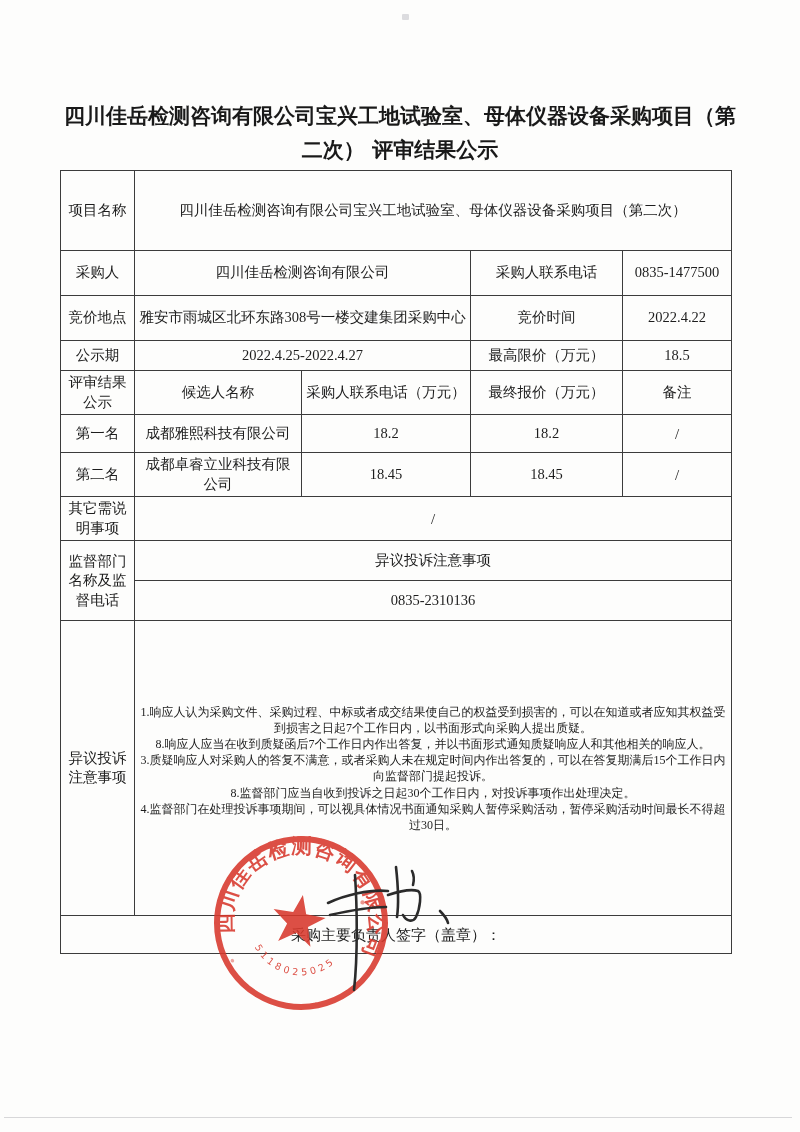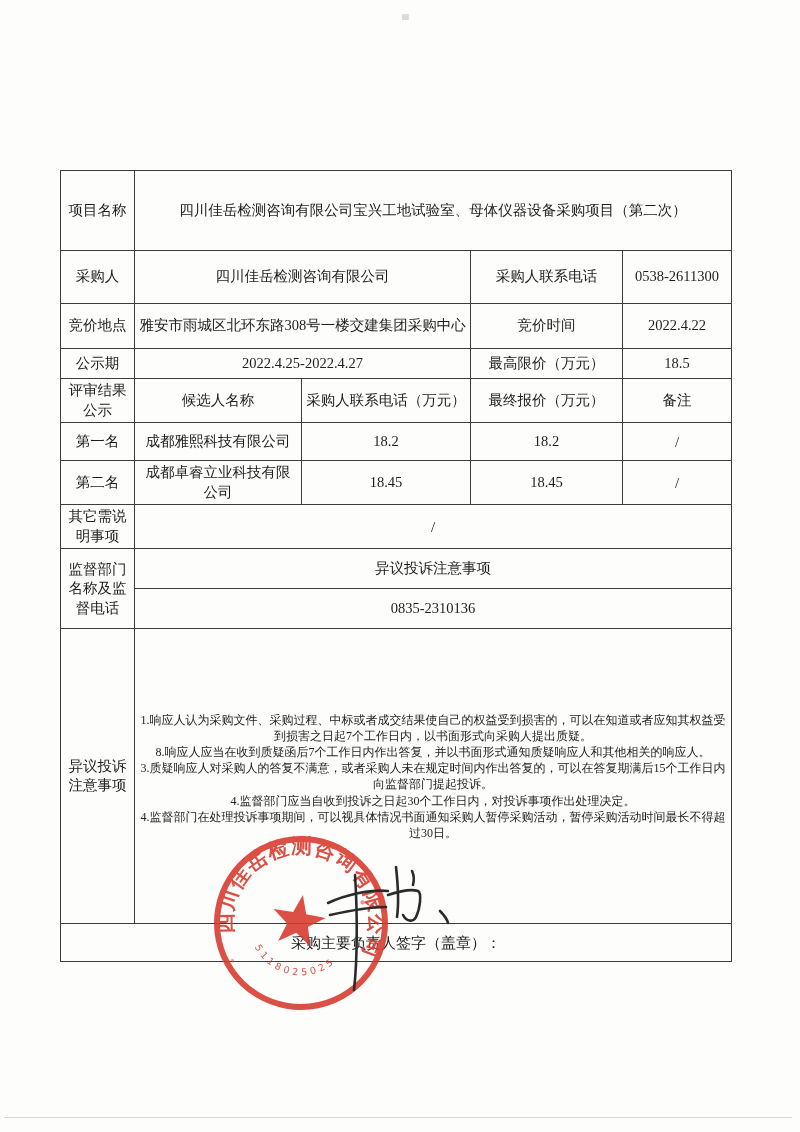--- a/index.html
+++ b/index.html
@@ -91,39 +91,40 @@
     border-radius: 1px;
   }
 </style>
 </head>
 <body>
 
 <div class="page">
 
   <div class="scan-mark-top"></div>
 
+  <div class="doc-title">四川佳岳检测咨询有限公司宝兴工地试验室、母体仪器设备采购项目（第二次） 评审结果公示</div>
 
   <table class="main">
     <colgroup>
       <col style="width:74px">
         <col style="width:167px">
         <col style="width:169px">
         <col style="width:152px">
         <col style="width:109px">
     </colgroup>
     <tbody>
         <tr style="height:80px">
       <td class="lbl">项目名称</td>
       <td colspan="4">四川佳岳检测咨询有限公司宝兴工地试验室、母体仪器设备采购项目（第二次）</td>
     </tr>
-    <tr style="height:53px">
+    <tr style="height:45px">
       <td class="lbl">采购人</td>
       <td colspan="2">四川佳岳检测咨询有限公司</td>
       <td>采购人联系电话</td>
-      <td>0538-2611300</td>
+      <td>0835-1477500</td>
     </tr>
     <tr style="height:45px">
       <td class="lbl">竞价地点</td>
       <td colspan="2">雅安市雨城区北环东路308号一楼交建集团采购中心</td>
       <td>竞价时间</td>
       <td>2022.4.22</td>
     </tr>
     <tr style="height:30px">
       <td class="lbl">公示期</td>
       <td colspan="2">2022.4.25-2022.4.27</td>
@@ -161,21 +162,21 @@
     </tr>
     <tr style="height:40px">
       <td colspan="4">0835-2310136</td>
     </tr>
     <tr style="height:295px">
       <td class="lbl">异议投诉注意事项</td>
       <td colspan="4" class="notice-cell">
         <div>1.响应人认为采购文件、采购过程、中标或者成交结果使自己的权益受到损害的，可以在知道或者应知其权益受到损害之日起7个工作日内，以书面形式向采购人提出质疑。</div>
         <div>8.响应人应当在收到质疑函后7个工作日内作出答复，并以书面形式通知质疑响应人和其他相关的响应人。</div>
         <div>3.质疑响应人对采购人的答复不满意，或者采购人未在规定时间内作出答复的，可以在答复期满后15个工作日内向监督部门提起投诉。</div>
-        <div>4.监督部门应当自收到投诉之日起30个工作日内，对投诉事项作出处理决定。</div>
+        <div>8.监督部门应当自收到投诉之日起30个工作日内，对投诉事项作出处理决定。</div>
         <div>4.监督部门在处理投诉事项期间，可以视具体情况书面通知采购人暂停采购活动，暂停采购活动时间最长不得超过30日。</div>
       </td>
     </tr>
     <tr style="height:38px">
       <td colspan="5" class="sign-cell">采购主要负责人签字（盖章）：</td>
     </tr>
   </tbody>
     </table>
 
   <div class="seal-wrap">

